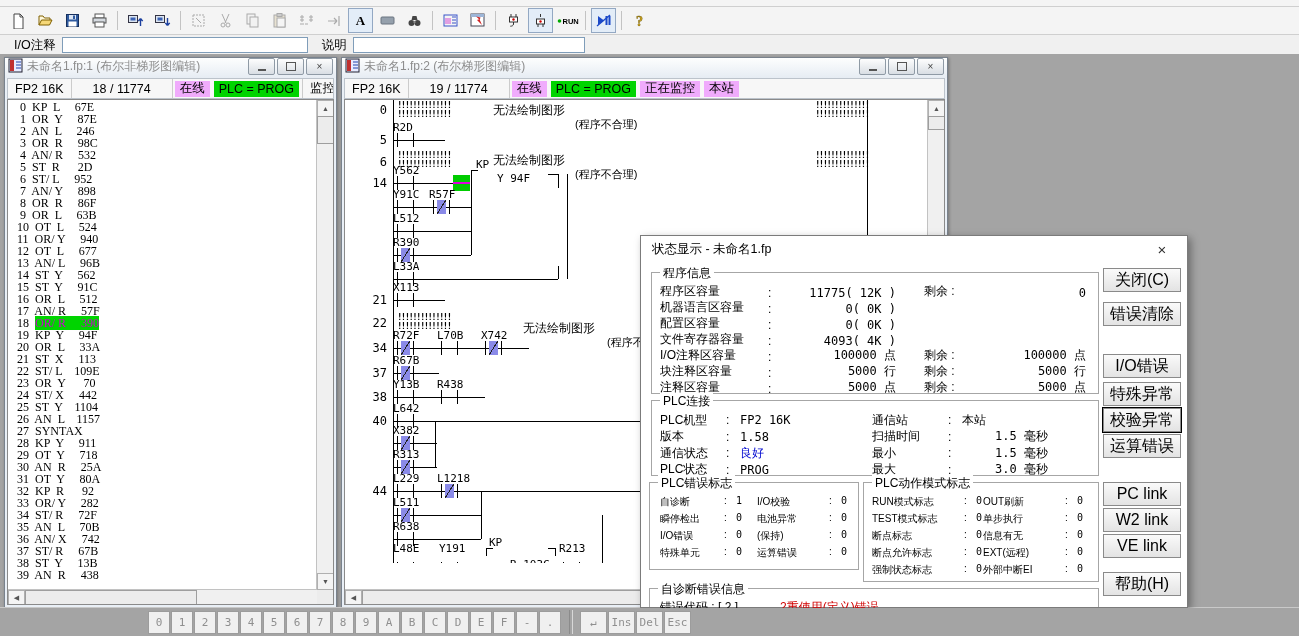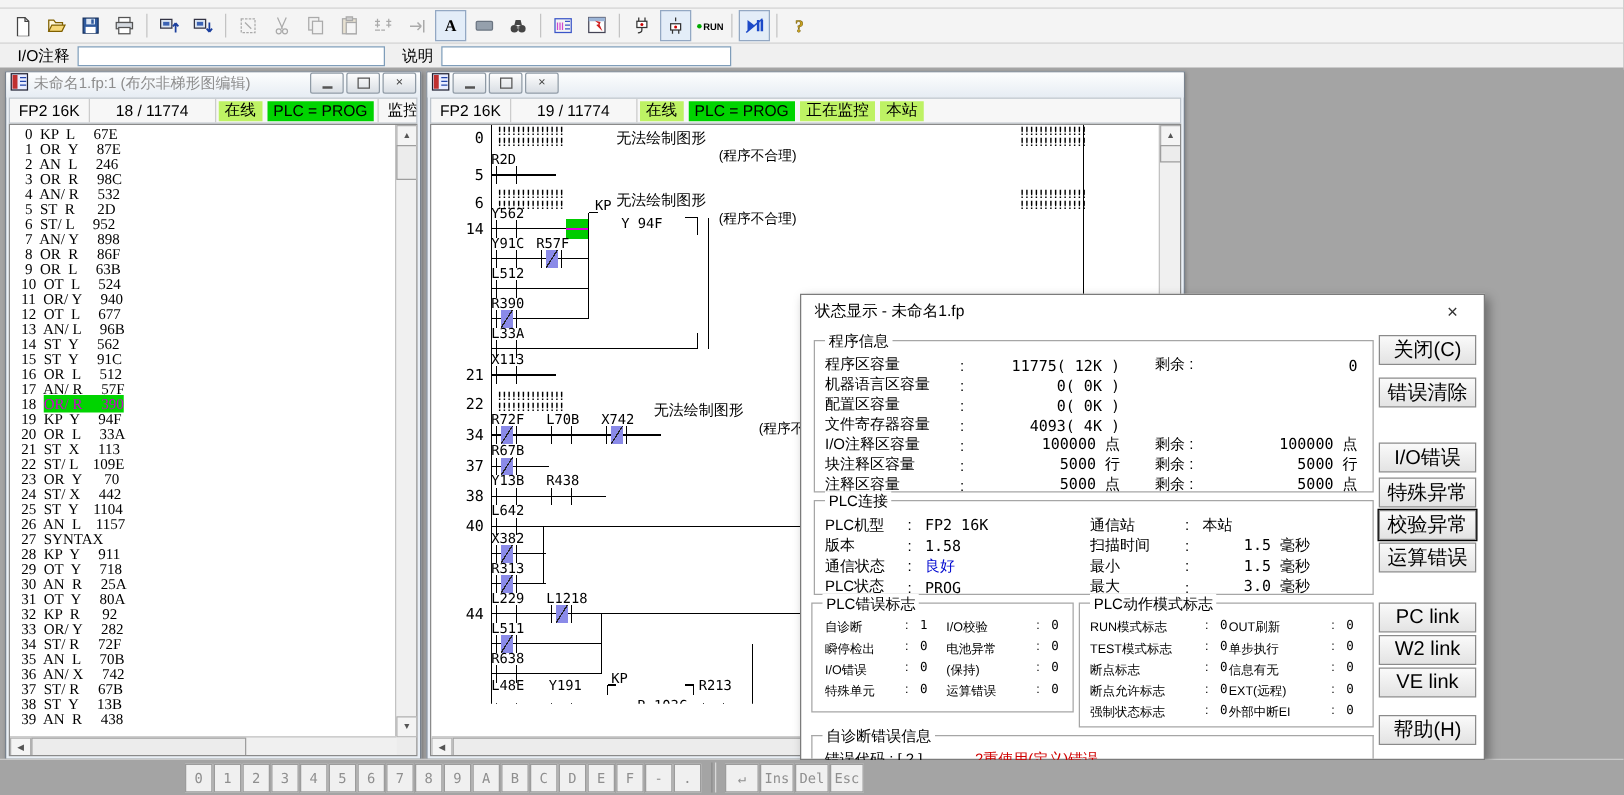--- a/index.html
+++ b/index.html
@@ -23,21 +23,21 @@
   .win{position:absolute;background:#e9eff6;border:1px solid #79828d;box-shadow:1px 1px 3px rgba(0,0,0,.3)}
   .wtitle{height:20px;display:flex;padding:0 3px;color:#8d8d8d;font-size:12px;
           background:linear-gradient(#fdfefe,#e6ecf3)}
   .wtitle .ttext{flex:1;margin-left:4px;white-space:nowrap;overflow:hidden}
   .capbtn{width:25px;height:15px;border:1px solid #8f9aa5;border-radius:2px;background:linear-gradient(#fdfdfd,#d9dee4);
           display:flex;align-items:center;justify-content:center;margin-left:2px;color:#444;font-size:10px;line-height:10px}
   .winfo{height:19px;margin:0 2px;background:#f7f7f7;border:1px solid #bcc3cb;display:flex;align-items:center;
          font-size:12.5px;white-space:nowrap;color:#000;overflow:hidden}
   .iseg{padding:0 7px;height:100%;display:flex;align-items:center;border-right:1px solid #cccccc}
   .chip{height:16px;display:flex;align-items:center;padding:0 5px;margin:0 2px}
-  .chip.cyan{background:#bef264}
+  .chip.cyan{background:#f0abfc}
   .chip.green{background:#00d400}
   .wbody{position:absolute;left:2px;right:2px;bottom:2px;background:#fff;border:1px solid #8a8a8a;overflow:hidden}
 
   
   .instr{position:absolute;left:0;top:1px;right:16px;bottom:14px;overflow:hidden;
          font-family:Liberation Serif, serif;font-size:12px;line-height:12px;white-space:pre}
   .instr .sel{background:#00d400;color:#cc00cc}
 
   
   .vscroll{position:absolute;right:0;top:0;bottom:14px;width:16px;background:#f0f0f0;border-left:1px solid #c2c2c2}
@@ -296,20 +296,21 @@
     </div>
   </div>
 
   <div class="win" style="left:341px;top:3px;width:605px;height:549px">
     <div class="wtitle">
       <svg class="wicon" width="15" height="15">
           <rect x="1" y="1" width="13" height="13" fill="#e8ecff" stroke="#223"></rect>
           <rect x="2" y="2" width="4" height="11" fill="#c03030"></rect>
           <path d="M8 4h5M8 7h5M8 10h5" stroke="#2244aa"></path>
         </svg>
+      <span class="ttext">未命名1.fp:2 (布尔梯形图编辑)</span>
       <span class="capbtn">
           <span style="width:8px;height:2px;background:#555;margin-top:6px"></span>
         </span>
       <span class="capbtn">
           <span style="width:8px;height:7px;border:1px solid #555"></span>
         </span>
       <span class="capbtn">×</span>
     </div>
     <div class="winfo">
       <span class="iseg">FP2 16K</span>

